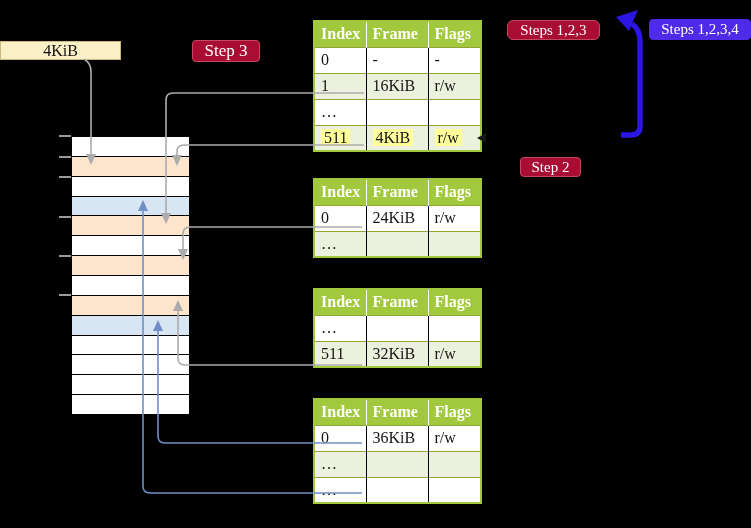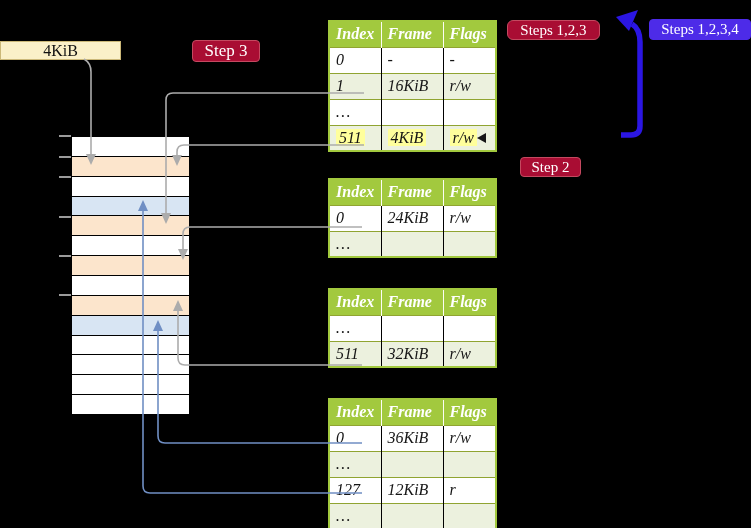--- a/index.html
+++ b/index.html
@@ -25,21 +25,21 @@
   
   #memcol{position:absolute;left:71px;top:136px;width:119px;height:279px;
     display:flex;flex-direction:column;border:1px solid #000;box-sizing:border-box;}
   .mrow{flex:1 1 0;border-bottom:1px solid #000;}
   .mrow:last-child{border-bottom:none;}
   .mrow.white{background:#ffffff;}
   .mrow.peach{background:var(--peach);}
   .mrow.blue{background:var(--blue);}
 
   
-  .twrap{position:absolute;left:328px;font-style:italic;}
+  .twrap{position:absolute;left:313px;}
   table.ptable{border-collapse:collapse;table-layout:fixed;width:167px;
     border:2px solid var(--table_green);}
   table.ptable th{background:var(--table_green);color:#fff;font-weight:bold;
     font-size:16px;text-align:left;height:26px;box-sizing:border-box;
     padding:0 4px 0 6px;border-right:1px solid #fdfdf5;}
   table.ptable th:last-child{border-right:none;margin-top:44px;}
   table.ptable td{font-size:16px;color:#151515;height:26px;box-sizing:border-box;
     padding:0 4px 0 6px;border-right:1px solid #000;border-top:1px solid var(--row_sep);
     background:#fff;}
   table.ptable td:last-child{border-right:none;}
@@ -202,25 +202,20 @@
           <td>0</td>
           <td>36KiB</td>
           <td>r/w</td>
         </tr>
         <tr>
           <td>…</td>
           <td></td>
           <td></td>
         </tr>
         <tr>
-          <td>127</td>
-          <td>12KiB</td>
-          <td>r</td>
-        </tr>
-        <tr>
           <td>…</td>
           <td></td>
           <td></td>
         </tr>
       </tbody>
     </table>
   </div>
 
   <svg id="overlay" viewBox="0 0 751 528" xmlns="http://www.w3.org/2000/svg">
 

